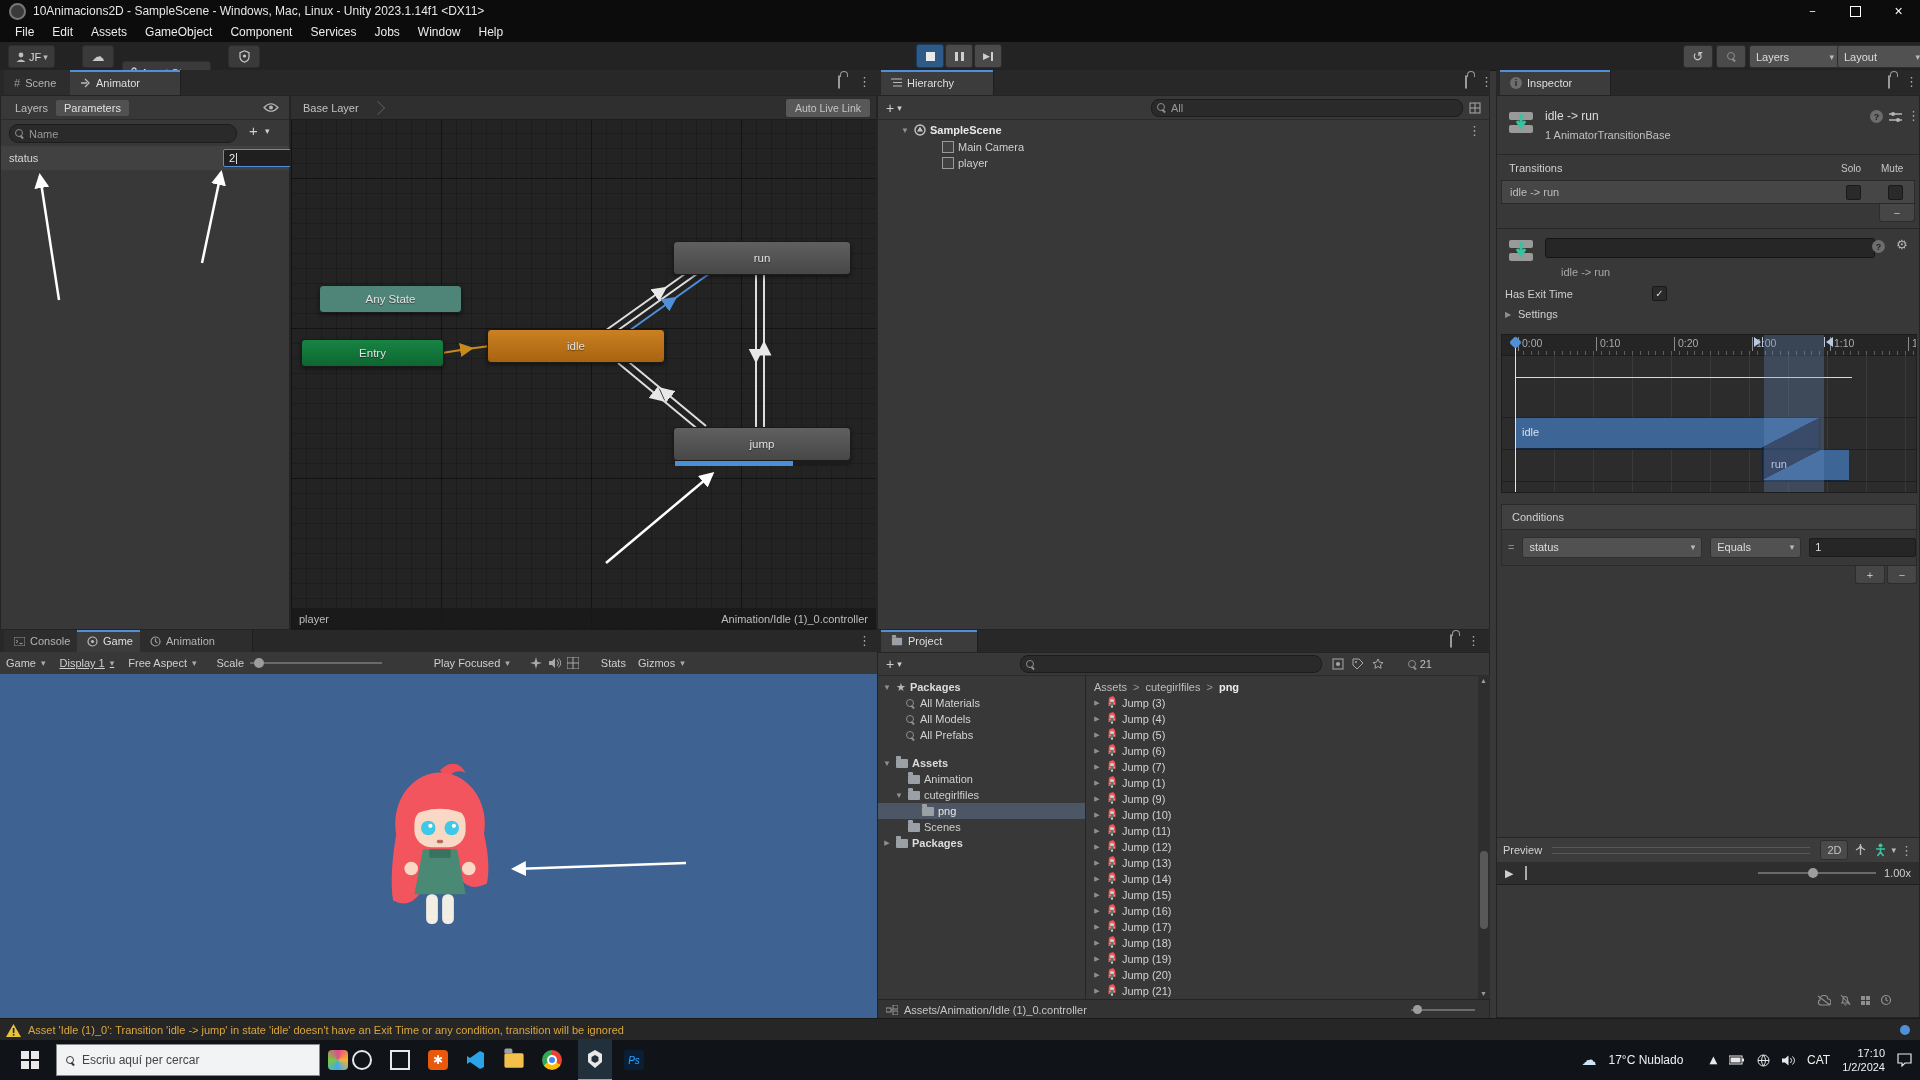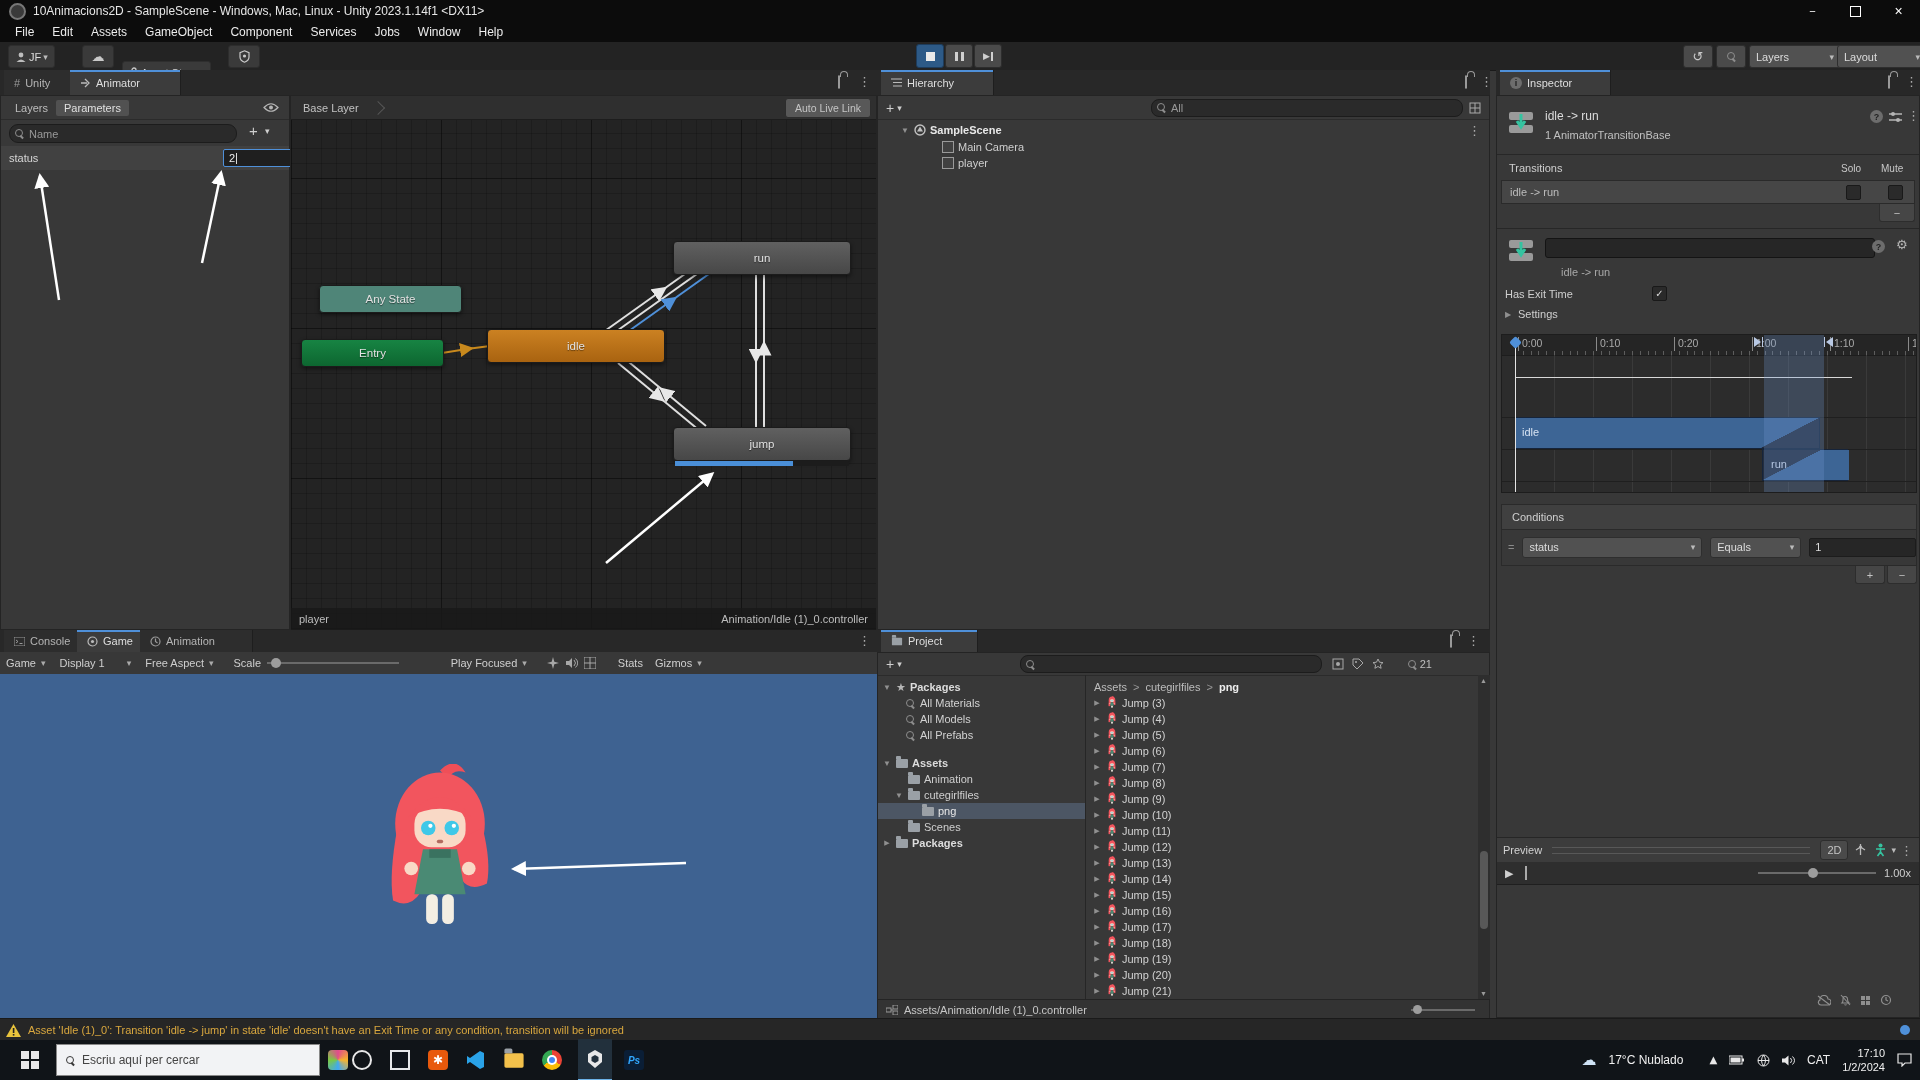--- a/index.html
+++ b/index.html
@@ -153,21 +153,21 @@
     </div>
     <div class="dd a" style="left:1837px;top:3px;width:76px;height:21px;">
       <span>Layout</span>
       <span class="cv">▾</span>
     </div>
   </div>
 
   <div class="tabstrip" style="left:0;top:70px;width:877px;height:25px;">
     <div class="tab" style="left:4px;width:55px;background:#2d2d2d;box-shadow:none;">
       <span style="color:#9a9a9a;">#</span>
-      <span>Unity</span>
+      <span>Scene</span>
     </div>
     <div class="tab active" style="left:70px;width:90px;">
       <svg width="11" height="10" viewBox="0 0 11 10">
           <path d="M1 5 h6 M5 1 l4 4 -4 4" stroke="#bbb" stroke-width="1.3" fill="none"></path>
         </svg>
       <span>Animator</span>
     </div>
     <span class="a lock" style="left:838px;top:6px;"></span>
     <span class="a kebab" style="left:858px;top:5px;">⋮</span>
   </div>
@@ -500,21 +500,21 @@
         </svg>
       <span>Animation</span>
     </div>
     <span class="a kebab" style="left:858px;top:4px;">⋮</span>
   </div>
   <div class="a row" style="left:0;top:652px;width:877px;height:22px;background:#383838;border-bottom:1px solid #222;gap:6px;">
     <div class="row" style="margin-left:6px;gap:5px;color:#cfcfcf;">
       <span>Game</span>
         <span style="font-size:9px;color:#aaa;">▾</span>
     </div>
-    <div class="row" style="gap:22px;color:#cfcfcf;margin-left:8px;">
+    <div class="row" style="gap:5px;color:#cfcfcf;margin-left:8px;text-decoration:underline;">
       <span>Display 1</span>
         <span style="font-size:9px;color:#aaa;">▾</span>
     </div>
     <div class="row" style="gap:5px;color:#cfcfcf;margin-left:8px;">
       <span>Free Aspect</span>
         <span style="font-size:9px;color:#aaa;">▾</span>
     </div>
     <span style="margin-left:14px;color:#cfcfcf;">Scale</span>
     <div style="width:132px;height:2px;background:#6a6a6a;position:relative;">
       <i style="position:absolute;left:4px;top:-4px;width:10px;height:10px;border-radius:50%;background:#9d9d9d;"></i>
@@ -691,21 +691,21 @@
             <use href="#girl"></use>
           </svg>
           <span>Jump (7)</span>
         </div>
 
         <div class="file-row">
           <span class="fold" style="font-size:7px;">▶</span>
           <svg width="10" height="14" viewBox="0 0 60 90">
             <use href="#girl"></use>
           </svg>
-          <span>Jump (8)</span>
+          <span>Jump (1)</span>
         </div>
 
         <div class="file-row">
           <span class="fold" style="font-size:7px;">▶</span>
           <svg width="10" height="14" viewBox="0 0 60 90">
             <use href="#girl"></use>
           </svg>
           <span>Jump (9)</span>
         </div>
 
@@ -878,21 +878,21 @@
         <i style="position:absolute;left:7px;top:7px;width:6px;height:6px;border-radius:50%;background:#4285f4;"></i>
       </i>
     </div>
     <div class="tb-ico" style="margin-left:14px;width:34px;height:40px;background:#22303c;border-bottom:2px solid #6db3e8;border-radius:0;">
       <svg width="20" height="20" viewBox="0 0 20 20">
           <path d="M10 1 L17 5 V13 L10 19 L3 13 V5 Z M10 6 L13.5 8 V12 L10 14 L6.5 12 V8 Z" fill="#e8e8e8" fill-rule="evenodd"></path>
         </svg>
     </div>
     <div class="tb-ico" style="margin-left:10px;">
       <i style="width:20px;height:20px;border-radius:3px;background:#0a1e36;display:flex;align-items:center;justify-content:center;">
-        <span style="color:#31a8ff;font-size:10px;font-weight:bold;">Ps</span>
+        <span style="color:#31a8ff;font-size:10px;font-weight:normal;">Ps</span>
       </i>
     </div>
 
     <div class="row" style="margin-left:auto;gap:12px;align-items:center;margin-right:8px;">
       <span class="trayicon" style="color:#cfe3f5;font-size:15px;">☁</span>
       <span style="color:#f0f0f0;font-size:12px;">17°C Nublado</span>
       <span style="color:#e8e8e8;font-size:10px;margin-left:14px;transform:rotate(-90deg);">▶</span>
       <svg width="16" height="10" viewBox="0 0 16 10">
           <rect x="0" y="1" width="13" height="8" fill="none" stroke="#e8e8e8"></rect>
           <rect x="13" y="3.5" width="2" height="3" fill="#e8e8e8"></rect>

